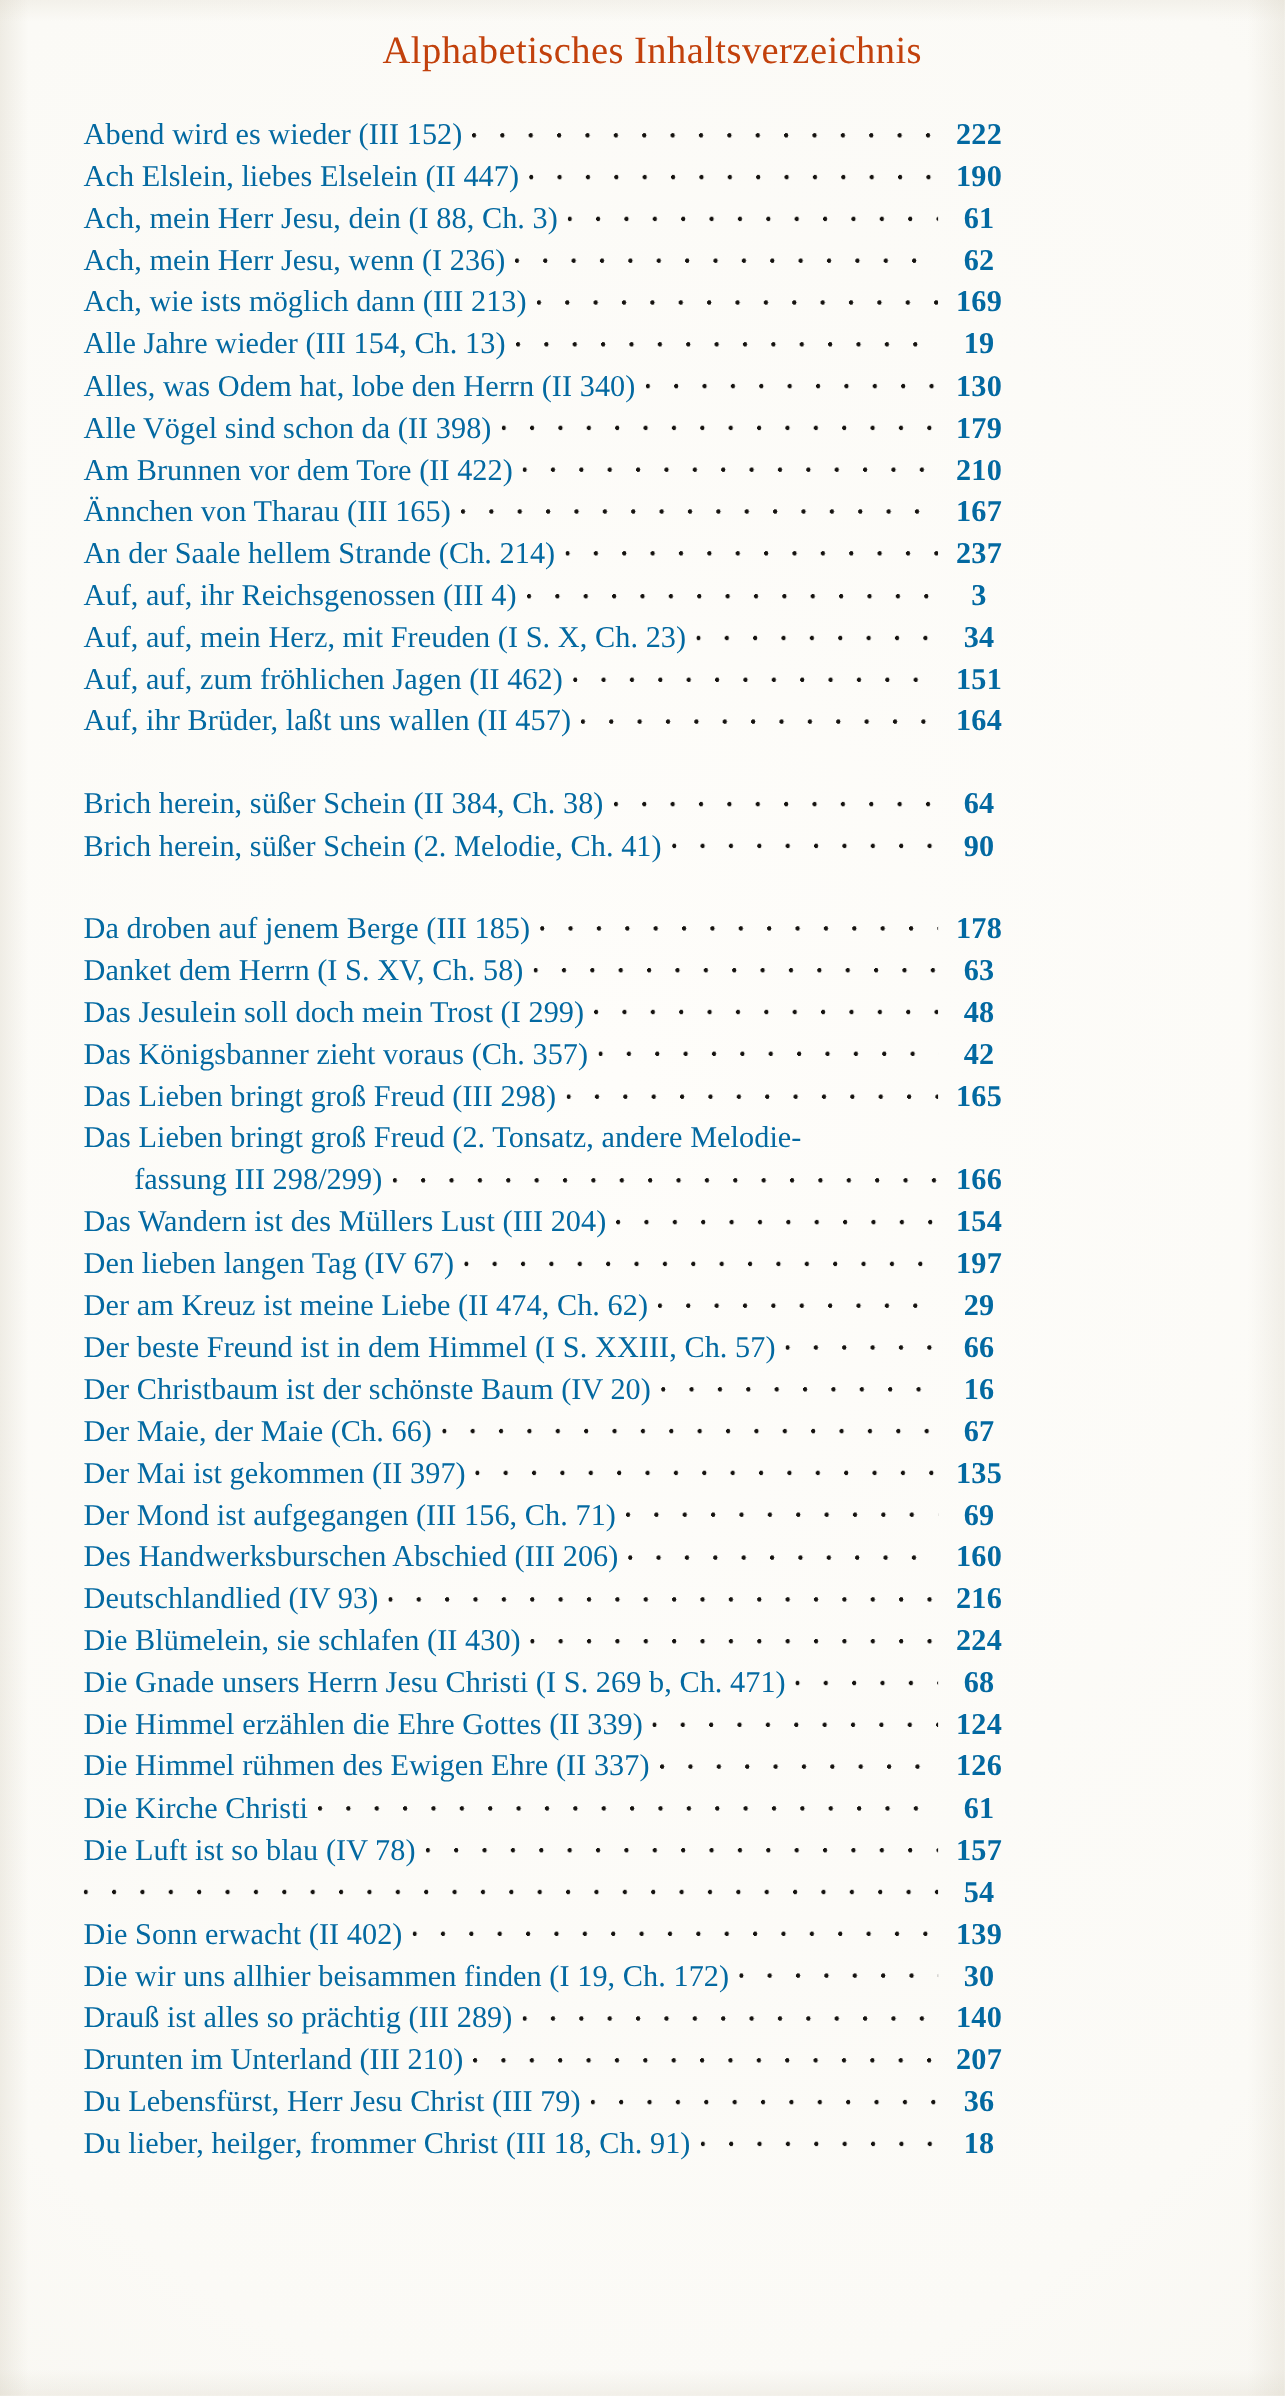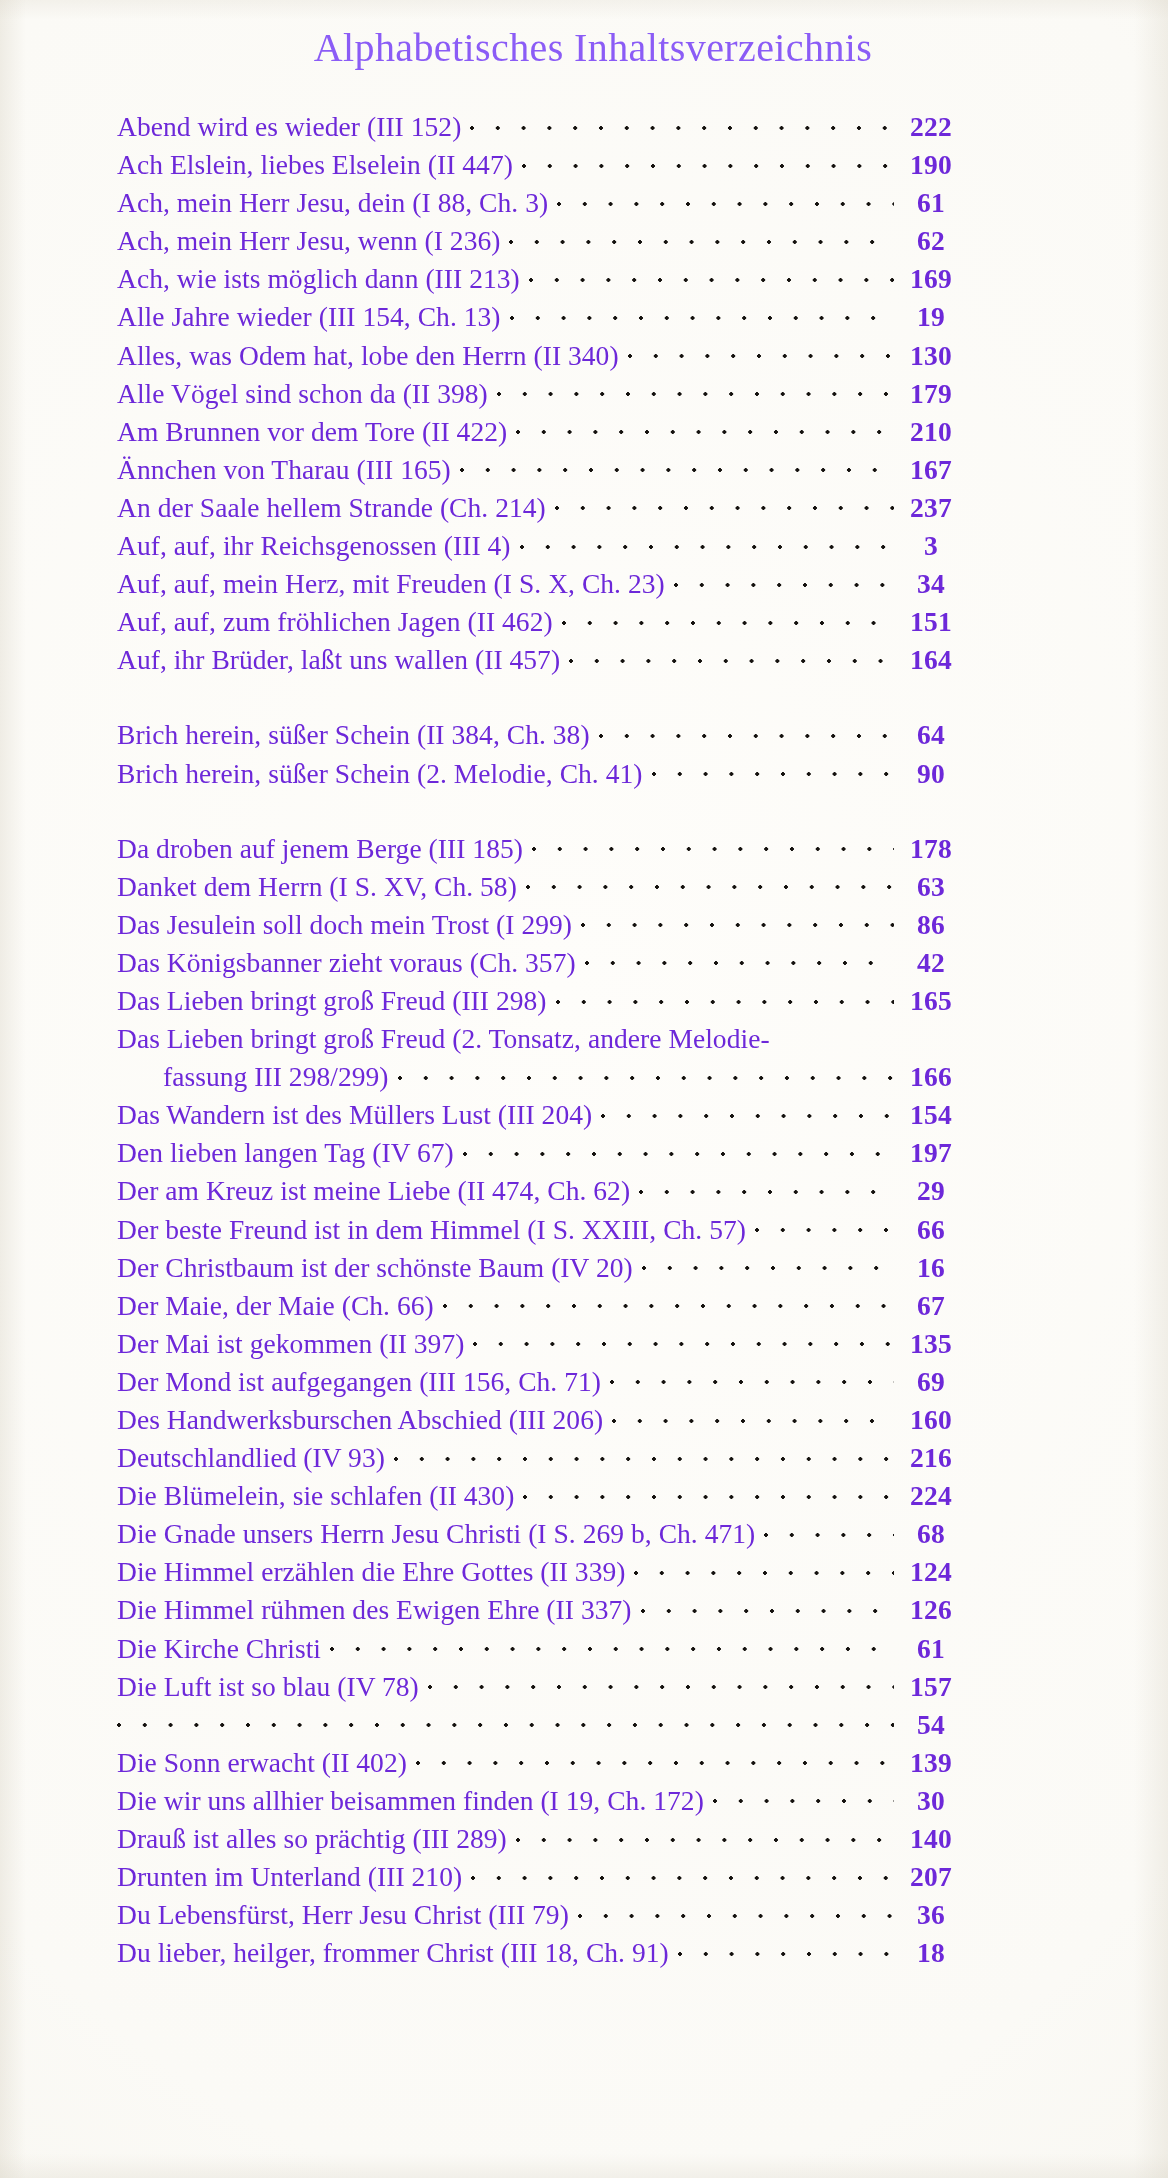--- a/index.html
+++ b/index.html
@@ -38,36 +38,36 @@
   .content {
     position: absolute;
     left: 0;
     top: 0;
     width: 1168px;
   }
 
   
   .title {
     text-align: center;
-    font-size: 40px;
+    font-size: 35px;
     line-height: 1;
     letter-spacing: .4px;
-    color: #8b5cf6;
+    color: #c2410c;
     margin-top: 28px;
     margin-left: 18px;
     font-weight: 400;
     text-rendering: optimizeLegibility;
   }
 
   
   .toc {
     margin-top: 40px;
-    margin-left: 117px;
+    margin-left: 76px;
     width: 845px;
-    color: #6d28d9;
+    color: #0369a1;
     font-size: 27.5px;
   }
 
   .entry {
     display: flex;
     align-items: baseline;
     width: 100%;
     line-height: 38.1px;
     white-space: nowrap;
   }
@@ -222,21 +222,21 @@
         <span class="pageno">178</span>
       </div>
       <div class="entry">
         <span class="label">Danket dem Herrn (I S. XV, Ch. 58)</span>
         <span class="leader"></span>
         <span class="pageno">63</span>
       </div>
       <div class="entry">
         <span class="label">Das Jesulein soll doch mein Trost (I 299)</span>
         <span class="leader"></span>
-        <span class="pageno">86</span>
+        <span class="pageno">48</span>
       </div>
       <div class="entry">
         <span class="label">Das Königsbanner zieht voraus (Ch. 357)</span>
         <span class="leader"></span>
         <span class="pageno">42</span>
       </div>
       <div class="entry">
         <span class="label">Das Lieben bringt groß Freud (III 298)</span>
         <span class="leader"></span>
         <span class="pageno">165</span>

